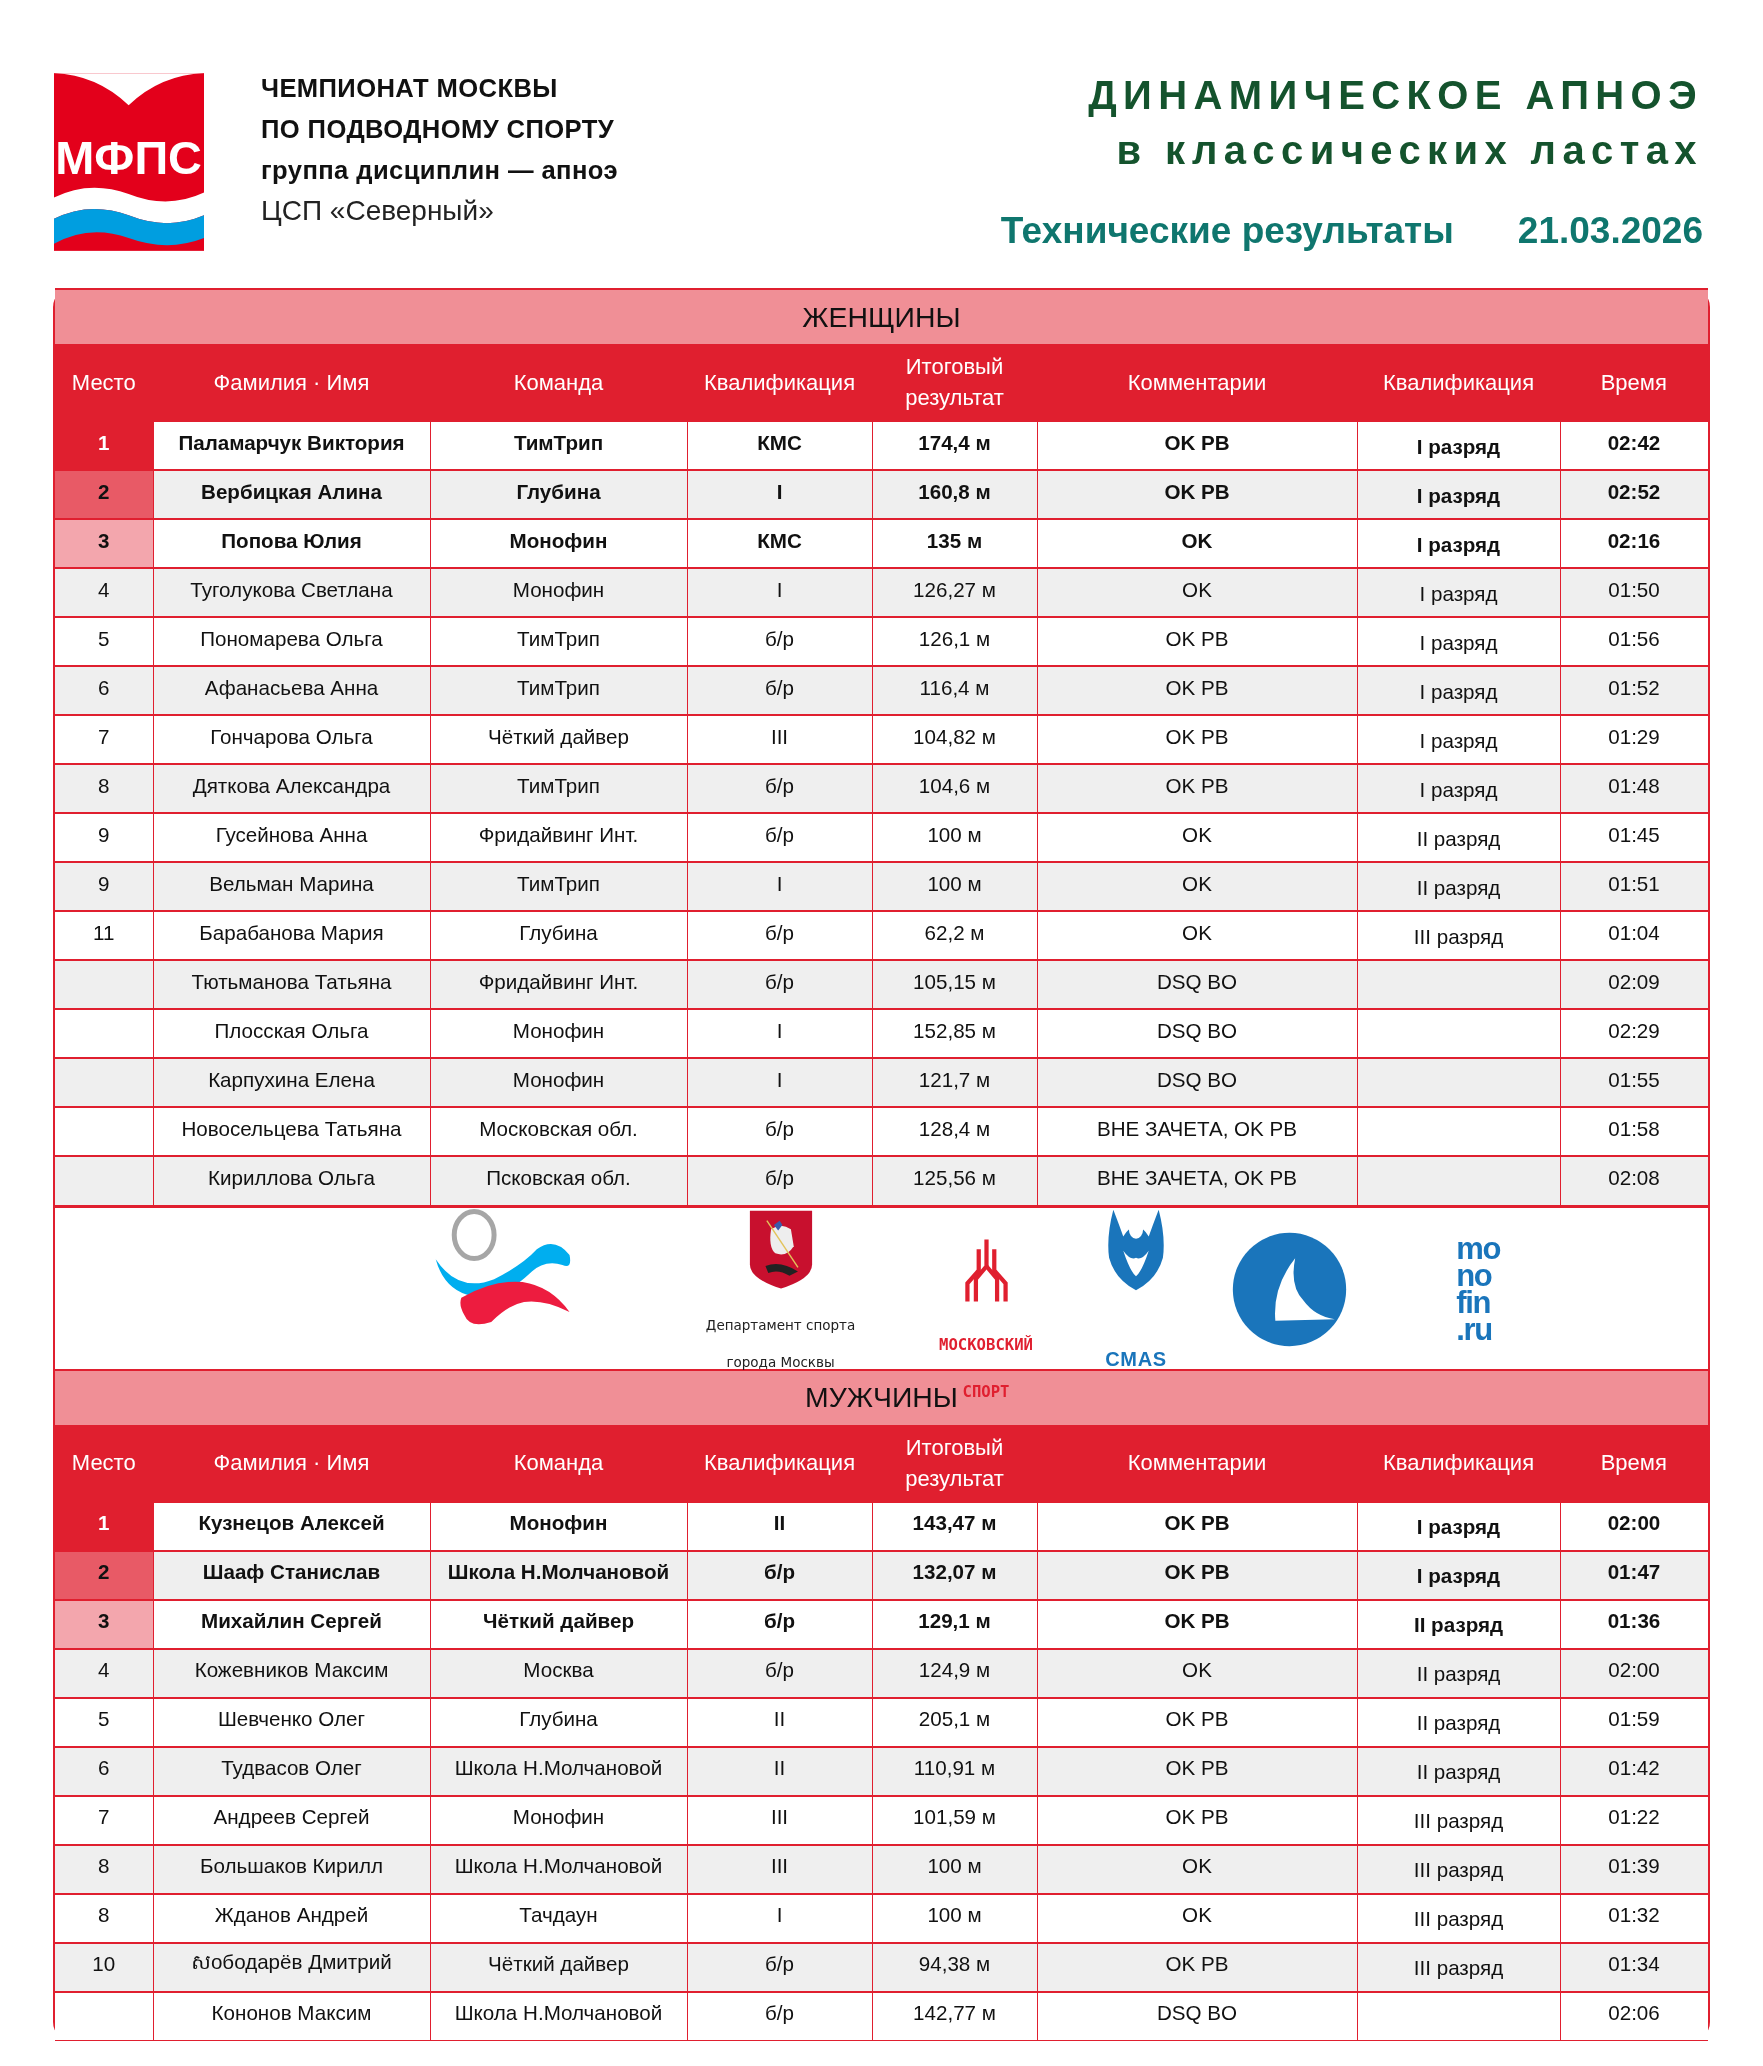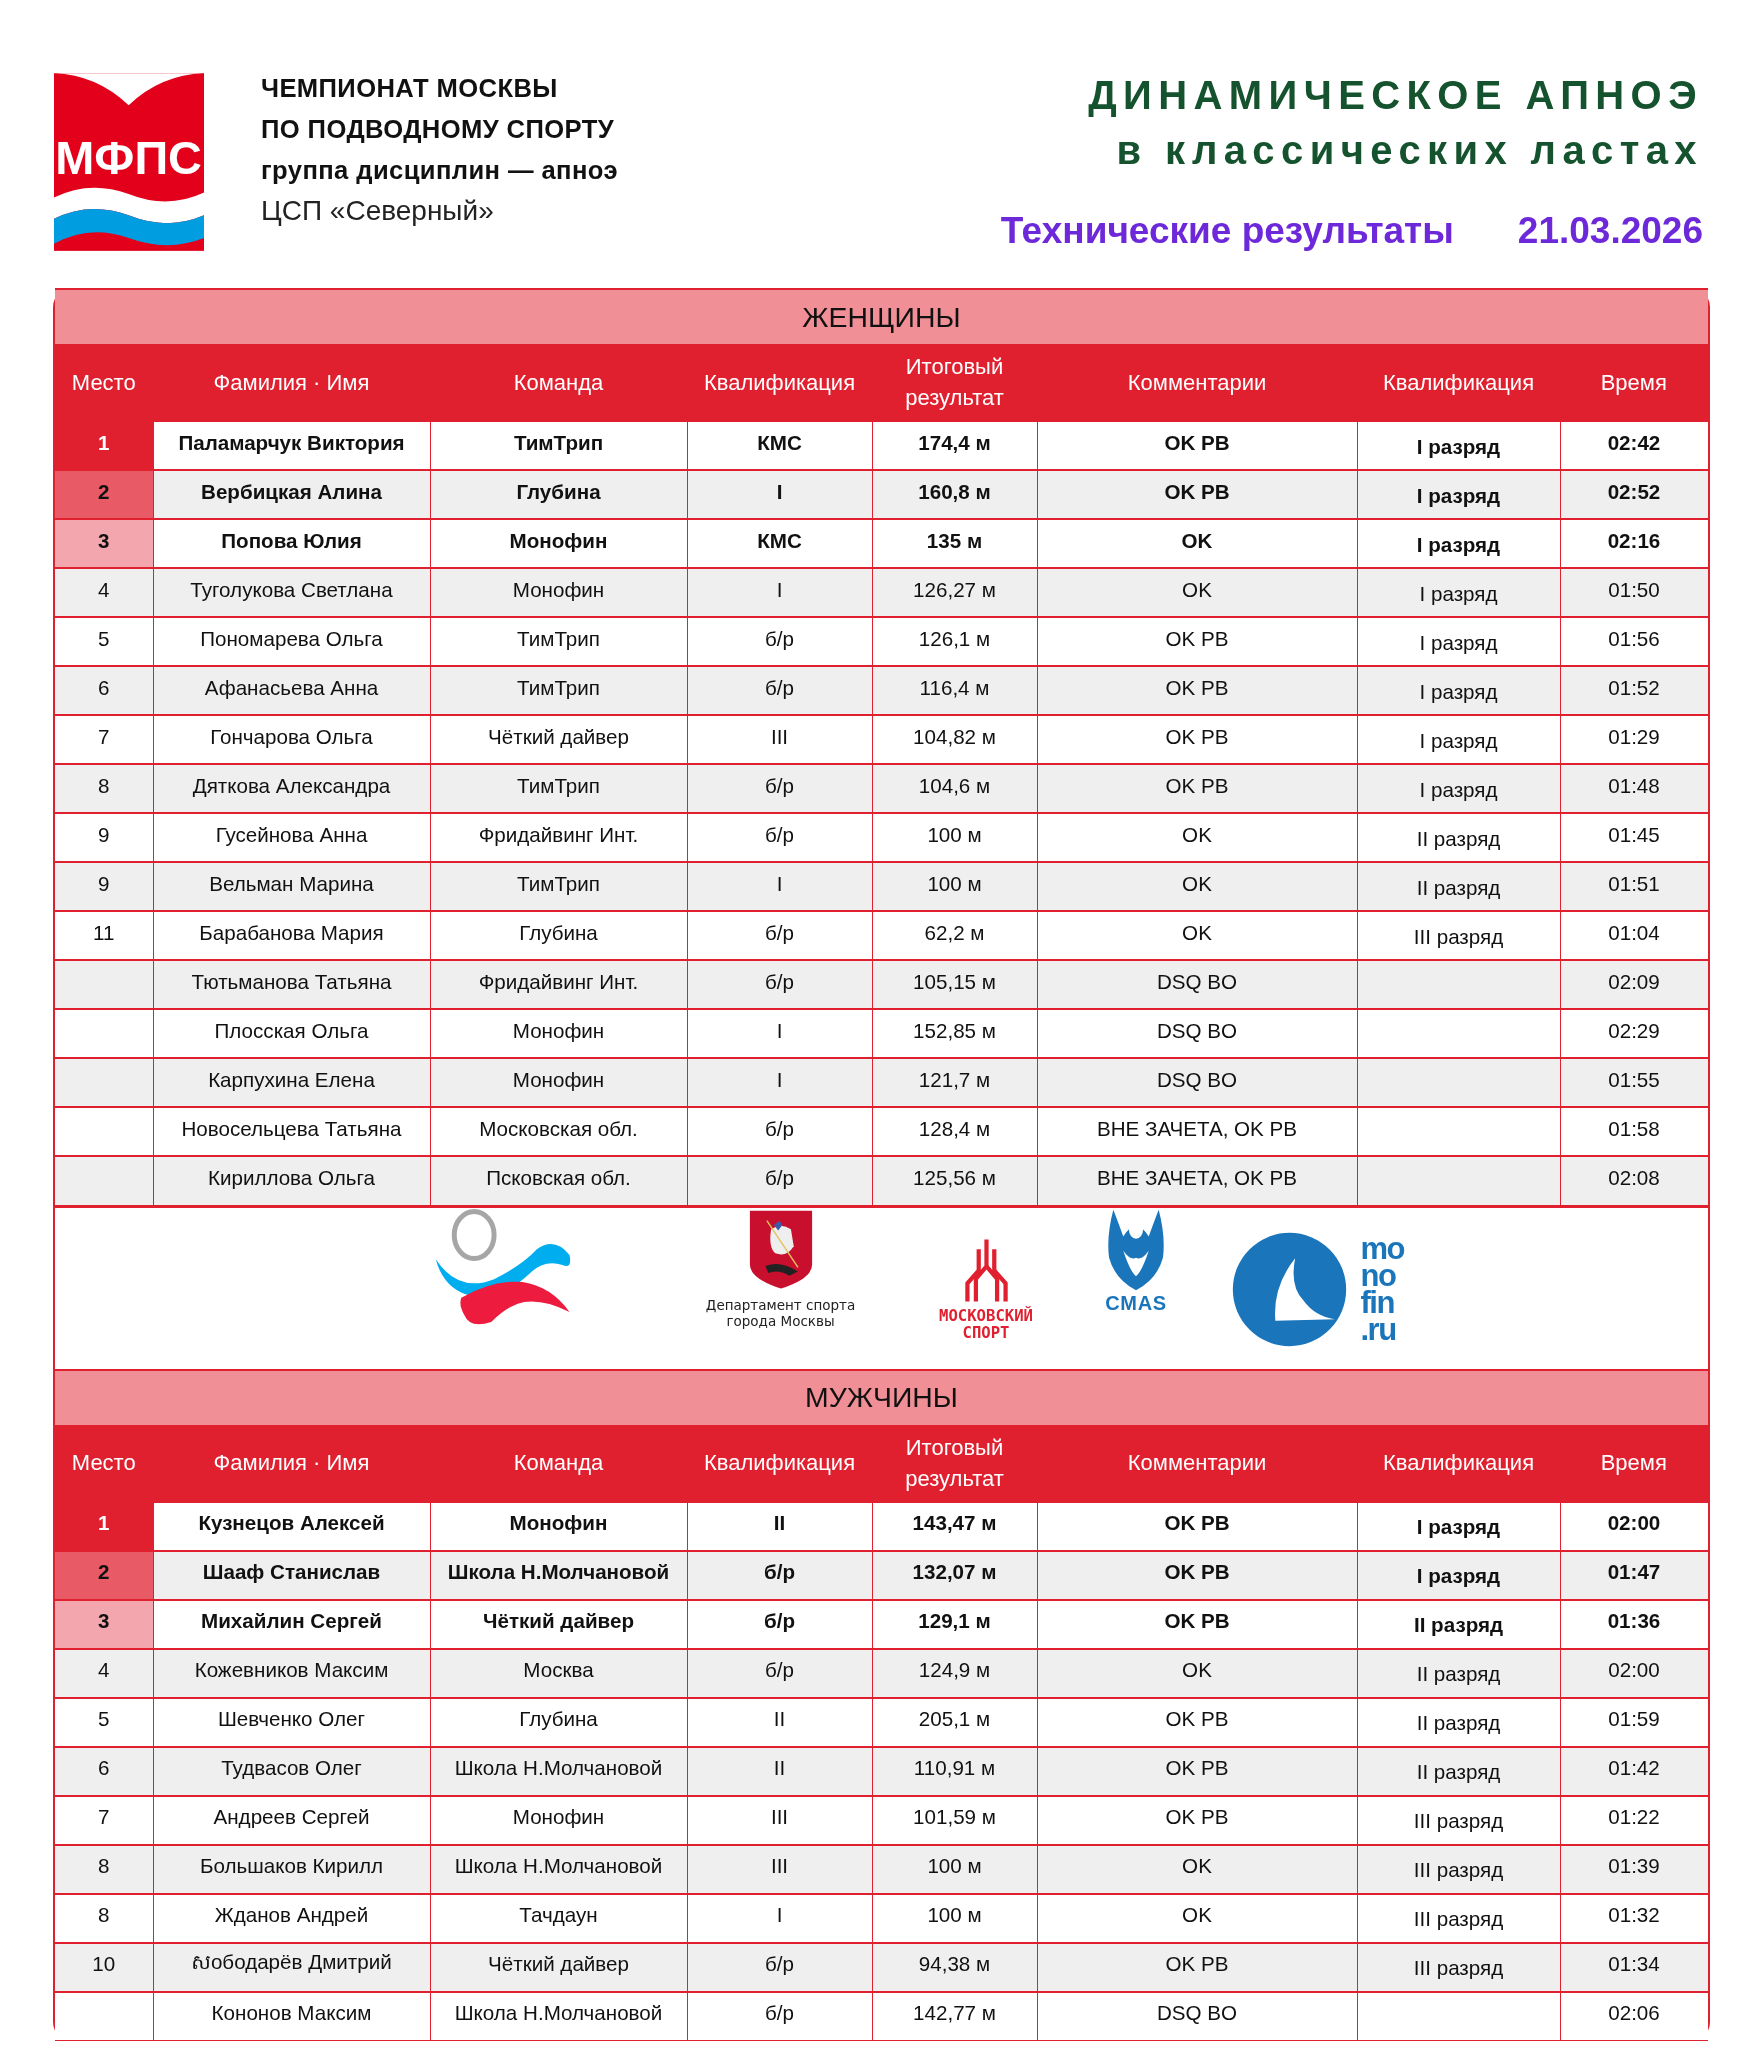--- a/index.html
+++ b/index.html
@@ -9,21 +9,21 @@
   
   .header { position: absolute; left: 0; top: 0; width: 1763px; height: 284px; }
   .logo-mfps { position: absolute; left: 54px; top: 73px; width: 149px; width: 150px; height: 178px; }
   .org-lines { position: absolute; left: 261px; top: 68px; }
   .org-line { font-weight: bold; font-size: 25.6px; line-height: 41px; letter-spacing: 0.4px; color: #111; white-space: nowrap; }
   .org-venue { font-size: 28px; line-height: 40px; color: #222; white-space: nowrap; }
 
   .title-block { position: absolute; right: 60px; top: 68px; text-align: right; }
   .title-line { font-weight: bold; font-size: 40px; line-height: 55px; letter-spacing: 6.4px; color: #14532d; white-space: nowrap; }
   .subtitle-row { position: absolute; right: 60px; top: 210px; display: flex; gap: 64px; align-items: baseline; }
-  .subtitle-row span { font-weight: bold; font-size: 37px; color: #6d28d9; white-space: nowrap; }
+  .subtitle-row span { font-weight: bold; font-size: 37px; color: #0f766e; white-space: nowrap; }
 
   
   .results { position: absolute; left: 53px; width: 1657px; border-left: 2.1px solid #e01f2f; border-right: 2.1px solid #e01f2f; }
   .section-title { height: 56px; background: #f08f96; border-top: 2.1px solid #e01f2f; display: flex; align-items: center; justify-content: center; font-size: 28.4px; color: #111; }
   table { width: 100%; border-collapse: collapse; table-layout: fixed; }
   col.c-place { width: 98px; }
   col.c-name { width: 277px; }
   col.c-team { width: 257px; }
   col.c-qual { width: 185px; }
   col.c-result { width: 165px; }
@@ -39,21 +39,21 @@
   tbody tr:nth-child(odd) td { background: #ffffff; }
   tbody tr:nth-child(even) td { background: #efefef; }
   tbody tr.podium td { font-weight: bold; }
   tbody tr.p1 td.place { background: #e01f2f; color: #fff; }
   tbody tr.p2 td.place { background: #e85a66; color: #111; }
   tbody tr.p3 td.place { background: #f3a6ad; color: #111; }
   td.rank span { position: relative; top: 4.3px; }
 
   
   .sponsors { height: 163px; border-top: 2.1px solid #e01f2f; position: relative; background: #fff; }
-  .sponsor { position: absolute; top: 0; height: 163px; display: flex; flex-direction: column; align-items: center; justify-content: flex-start; }
+  .sponsor { position: absolute; top: 0; height: 163px; display: flex; flex-direction: column; align-items: center; justify-content: space-between; }
   .sponsor .cap { font-size: 13.5px; color: #222; text-align: center; line-height: 16.4px; font-family: "DejaVu Sans", sans-serif; }
   .ms-cap { font-weight: bold; font-size: 15.6px; color: #e01f2f; text-align: center; line-height: 17px; font-family: "DejaVu Sans Mono", monospace; }
   .cmas-cap { font-weight: bold; font-size: 20px; color: #1a75bb; letter-spacing: 0.7px; }
   .monofin-word { font-weight: bold; color: #1a75bb; font-size: 31px; line-height: 27px; letter-spacing: -1.4px; font-family: "Liberation Sans", sans-serif; }
 </style>
 </head>
 <body>
 
 <div class="header">
   <svg class="logo-mfps" viewBox="0 0 211 250">

